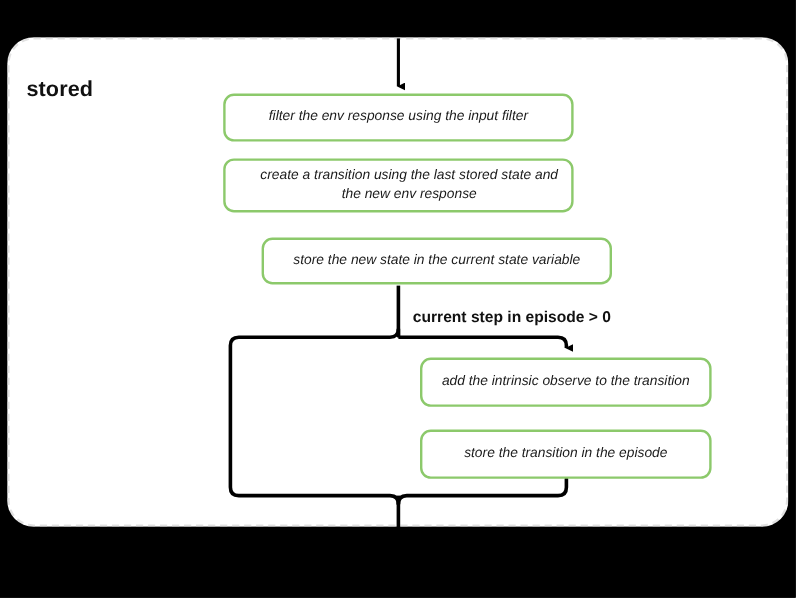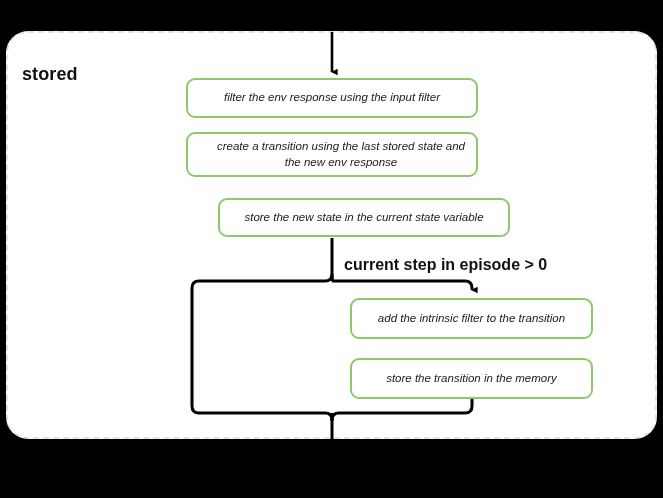--- a/index.html
+++ b/index.html
@@ -69,21 +69,21 @@
   #node-filter      { left: 186px; top: 78px;  width: 292px; height: 40px; }
   #node-transition  { left: 186px; top: 132px; width: 292px; height: 45px; padding-left: 26px; }
   #node-store-state { left: 186px; top: 198px; width: 292px; height: 39px; margin-left: 32px; }
   #node-intrinsic   { left: 350px; top: 298px; width: 243px; height: 41px; }
   #node-store-mem   { left: 350px; top: 358px; width: 243px; height: 41px; }
 
   #branch-label {
     position: absolute;
     left: 344px;
     top: 256px;
-    font-size: 16px;
+    font-size: 13px;
     font-weight: bold;
     color: #111111;
     white-space: nowrap;
   }
 </style>
 </head>
 <body>
 
 <div id="stage">
 
@@ -117,22 +117,22 @@
 
   <div class="node" id="node-transition">
     <span>create a transition using the last stored state and the new env response</span>
   </div>
 
   <div class="node" id="node-store-state">
     <span>store the new state in the current state variable</span>
   </div>
 
   <div class="node" id="node-intrinsic">
-    <span>add the intrinsic filter to the transition</span>
+    <span>add the intrinsic observe to the transition</span>
   </div>
 
   <div class="node" id="node-store-mem">
-    <span>store the transition in the memory</span>
+    <span>store the transition in the episode</span>
   </div>
 
   <div id="branch-label">current step in episode &gt; 0</div>
 
 </div>
 
 </body></html>

